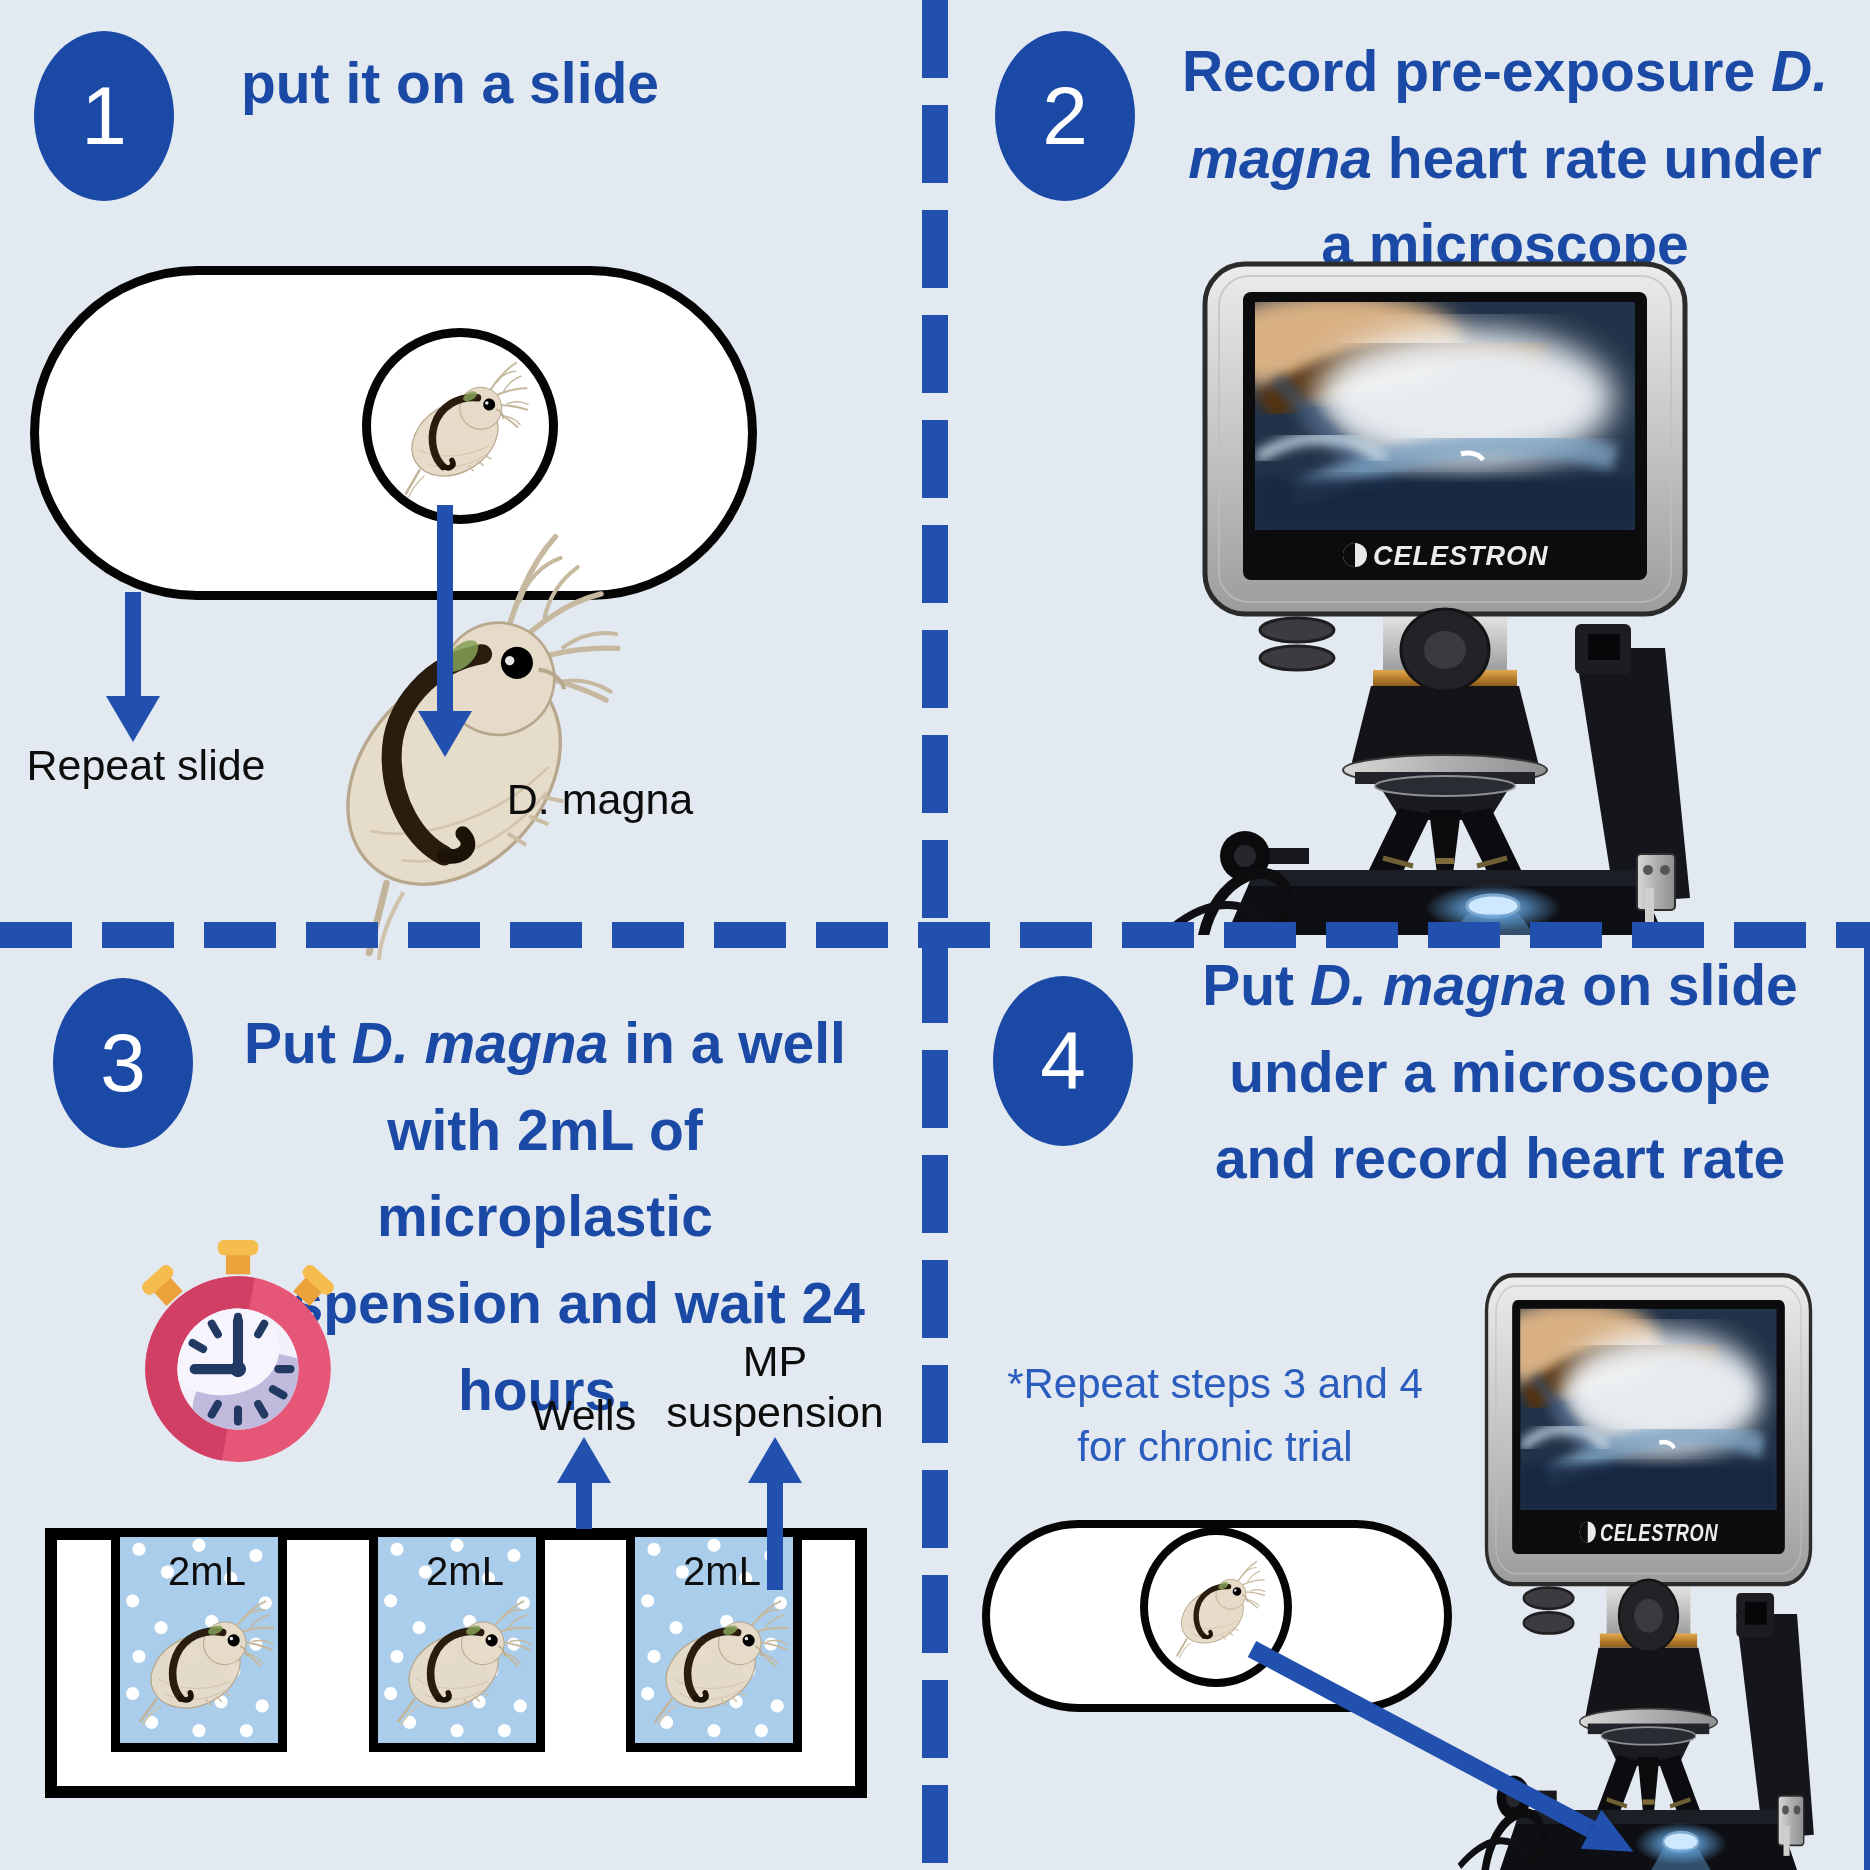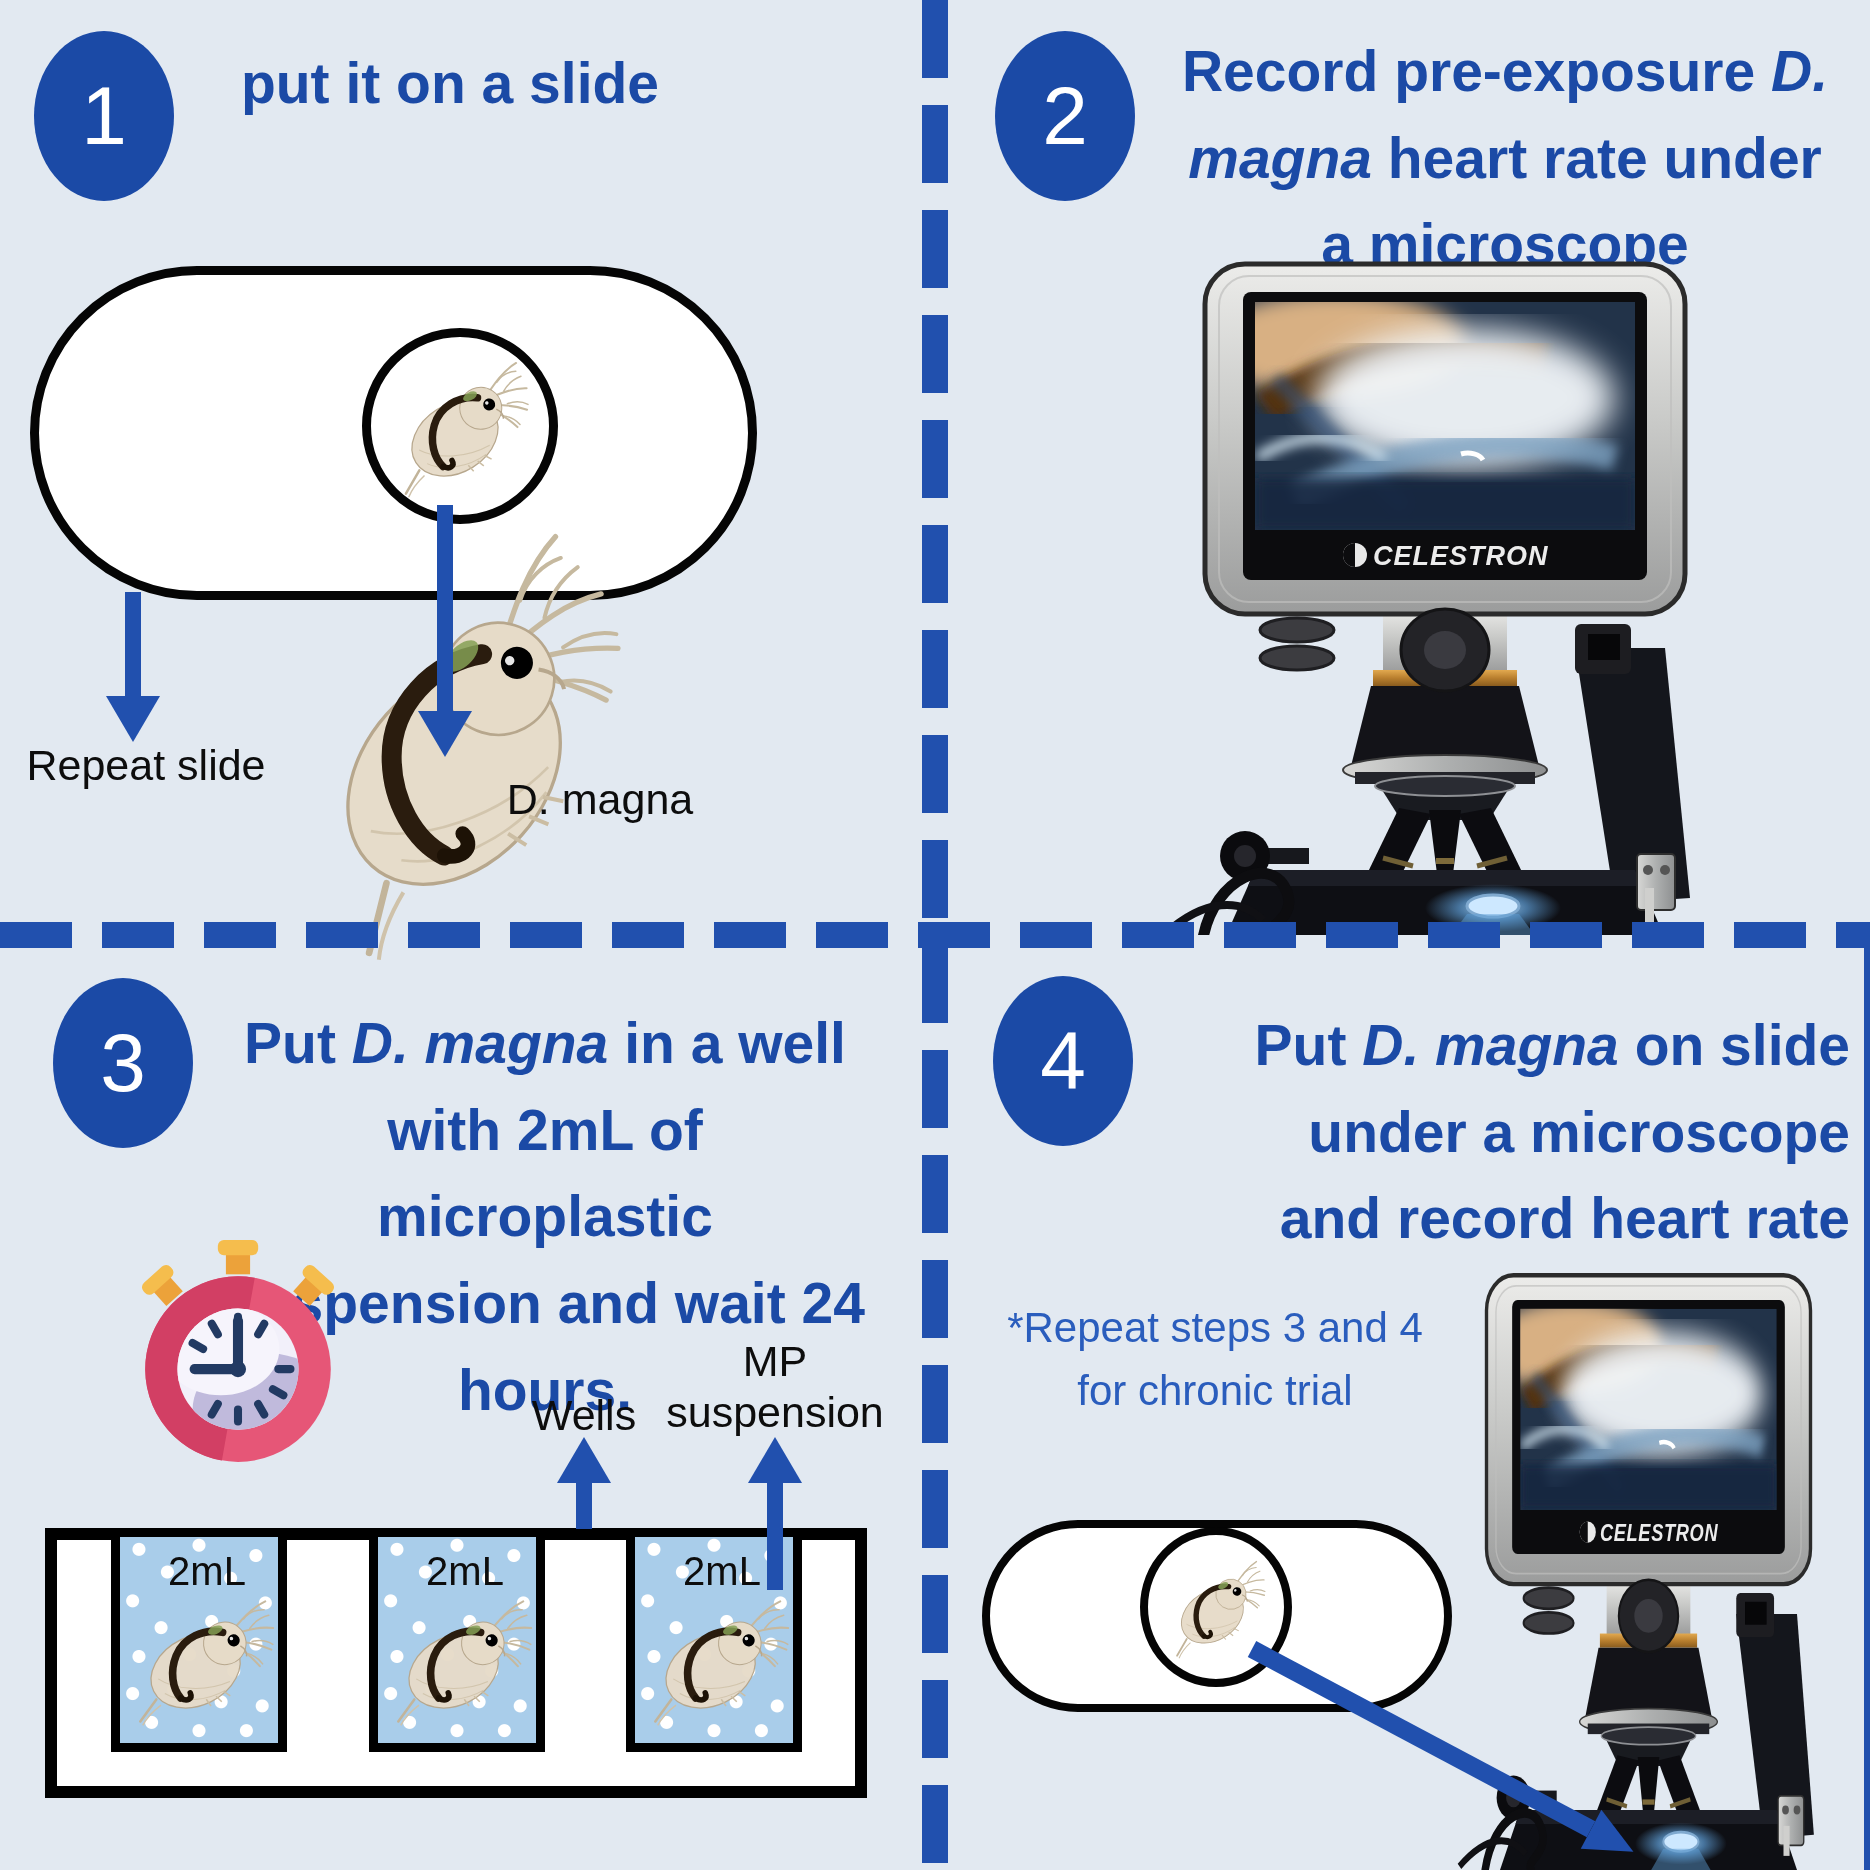--- a/index.html
+++ b/index.html
@@ -376,27 +376,27 @@
 
   <div class="crop" style="left:935px; top:935px; width:935px; height:935px;">
     <svg viewBox="0 0 600 680" width="405" height="600" preserveAspectRatio="none" style="position:absolute; left:511px; top:335px;">
         <use href="#microscope"></use>
       </svg>
   </div>
 
   <div class="badge" style="left:993px; top:976px;">
     <span>4</span>
   </div>
-  <div class="title" style="left:1150px; top:1002px; width:700px;text-align:right;">
+  <div class="title" style="left:1150px; top:942px; width:700px;">
       <div class="tl"><span>Put </span><span class="it">D. magna</span><span> on slide</span></div>
       <div class="tl"><span>under a microscope</span></div>
       <div class="tl"><span>and record heart rate</span></div>
     </div>
 
-  <div class="note" style="left:940px; top:1296px; width:550px;">
+  <div class="note" style="left:940px; top:1352px; width:550px;">
       <div class="tl"><span>*Repeat steps 3 and 4</span></div>
       <div class="tl"><span>for chronic trial</span></div>
     </div>
 
   <div class="slide" style="left:982px; top:1520px; width:470px; height:192px; border-width:8px; border-radius:100px; z-index:10;"></div>
   <div class="slide-circle" style="left:1140px; top:1527px; width:152px; height:160px; border-width:8px; z-index:11;">
     <svg viewBox="0 0 300 260" width="108" height="94" style="transform:rotate(-12deg)">
         <use href="#dmagna"></use>
       </svg>
   </div>

